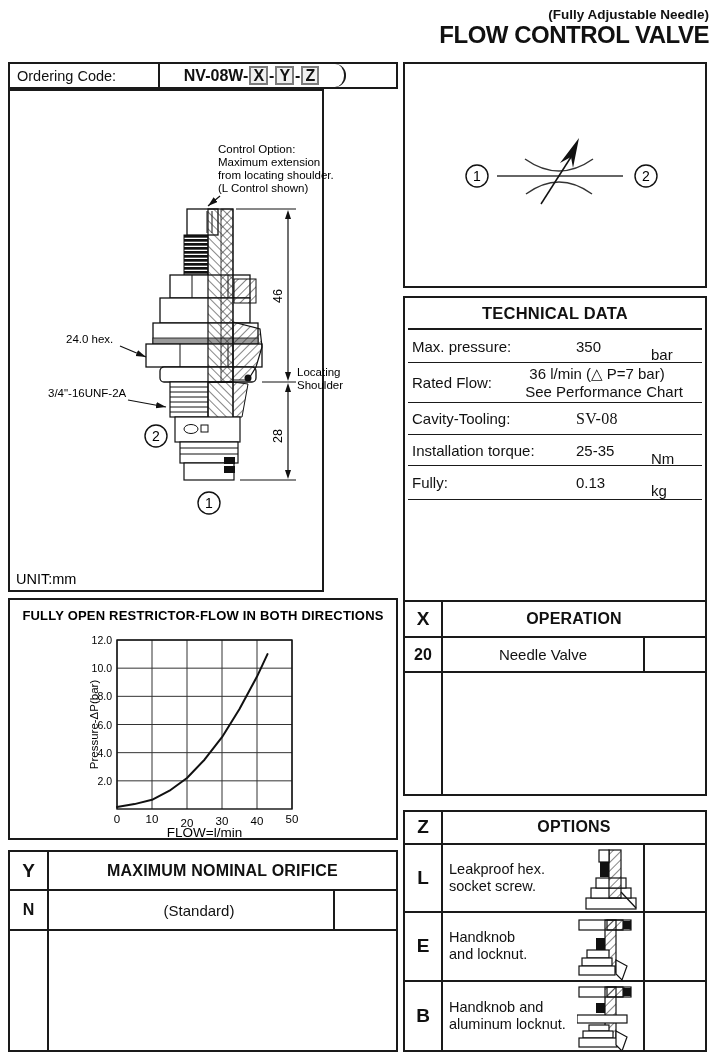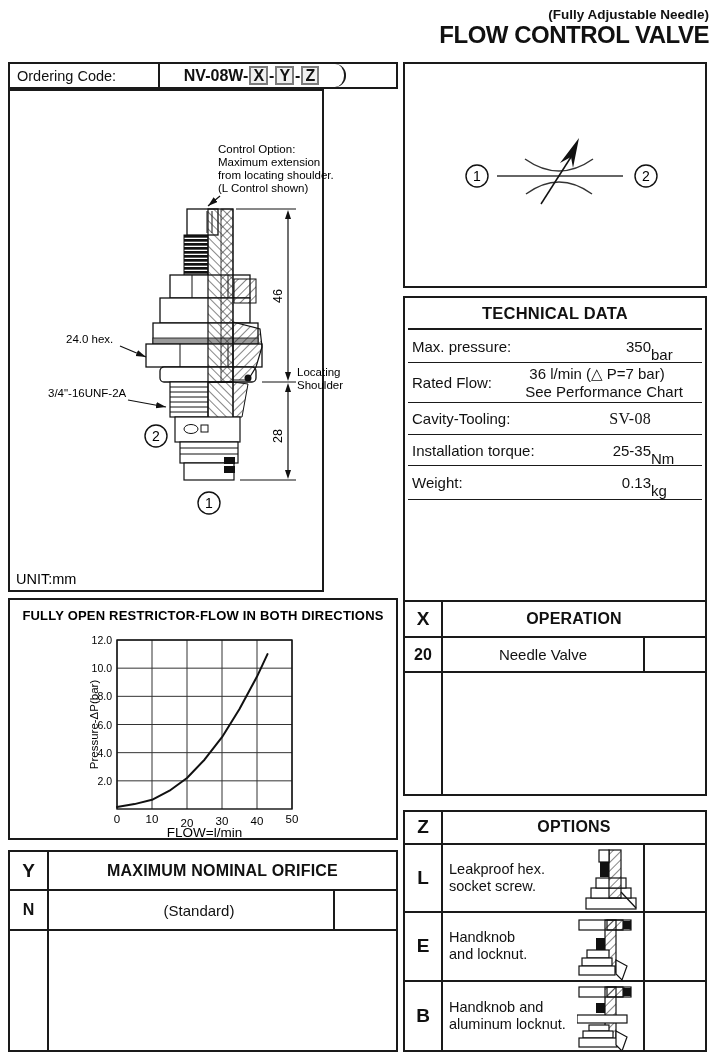--- a/index.html
+++ b/index.html
@@ -35,21 +35,21 @@
   .tbl-row .rcell-narrow{border-left:2px solid #1a1a1a;box-sizing:border-box;}
   .tbl-rest{flex:1;display:flex;}
   .tbl-rest .rest-left{border-right:2px solid #1a1a1a;box-sizing:border-box;}
 
   
   #tech-box{left:403px;top:296px;width:304px;height:346px;padding:0 3px;box-sizing:border-box;}
   #tech-title{height:30px;display:flex;align-items:center;justify-content:center;
       font-weight:bold;font-size:16.5px;border-bottom:2px solid #1a1a1a;letter-spacing:0.2px;}
   .td-row{display:flex;align-items:center;border-bottom:1.5px solid #1a1a1a;font-size:15px;}
   .td-label{flex:0 0 168px;padding-left:4px;box-sizing:border-box;}
-  .td-value{flex:1;text-align:right;}
+  .td-value{flex:1;}
   .td-unit{flex:0 0 51px;margin-top:16px;}
   .serif-val{font-family:"Liberation Serif",serif;font-size:16px;letter-spacing:0.3px;}
   #td-row-flow{display:flex;border-bottom:1.5px solid #1a1a1a;font-size:15px;align-items:center;}
   #td-row-flow .flow-label{flex:0 0 auto;padding-left:4px;}
   #td-row-flow .flow-vals{flex:1;line-height:18px;}
   #td-row-flow .flow-line2{padding-left:14px;}
 
   
   #chart-box{left:8px;top:598px;width:390px;height:242px;}
 
@@ -216,21 +216,21 @@
       <div class="td-label">Cavity-Tooling:</div>
       <div class="td-value serif-val">SV-08</div>
       <div class="td-unit"></div>
     </div>
     <div class="td-row" style="height:30px;">
       <div class="td-label">Installation torque:</div>
       <div class="td-value">25-35</div>
       <div class="td-unit">Nm</div>
     </div>
     <div class="td-row" style="height:33px;">
-      <div class="td-label">Weight:</div>
+      <div class="td-label">Fully:</div>
       <div class="td-value">0.13</div>
       <div class="td-unit">kg</div>
     </div>
   </div>
 
   <div class="box" id="chart-box">
     <svg id="perf-chart" width="386" height="238" viewBox="0 0 386 238">
         <text x="193" y="20" text-anchor="middle" font-size="13" font-weight="bold" letter-spacing="0.2">FULLY OPEN RESTRICTOR-FLOW IN BOTH DIRECTIONS</text>
         <line x1="107" y1="40" x2="107" y2="209" stroke="#333" stroke-width="1"></line>
         <line x1="142" y1="40" x2="142" y2="209" stroke="#333" stroke-width="1"></line>

